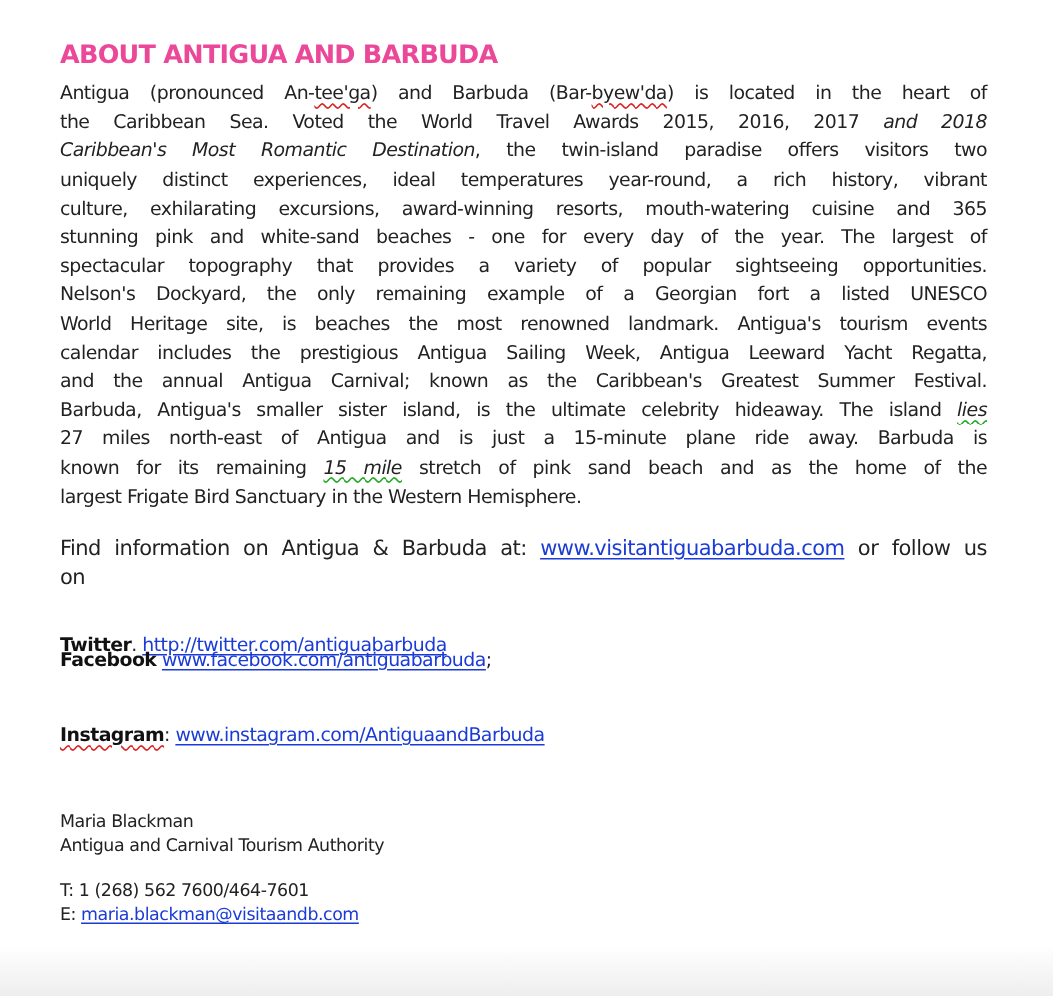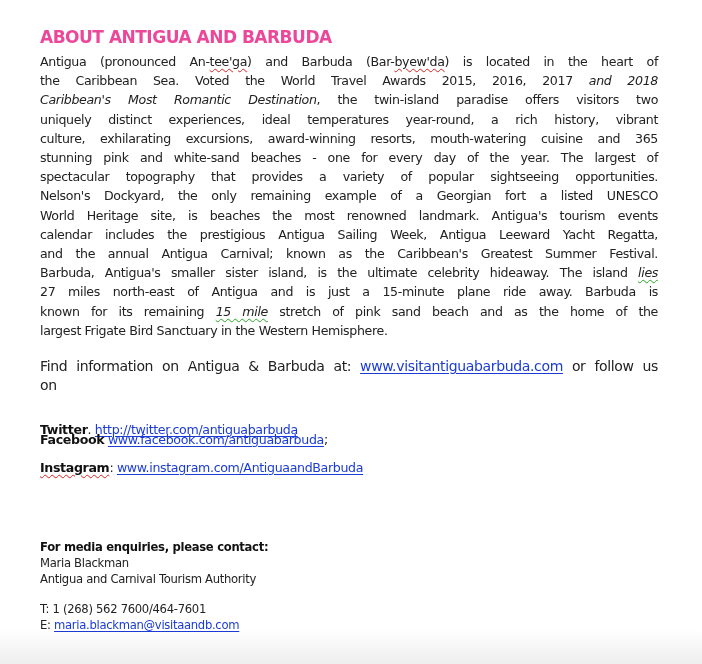--- a/index.html
+++ b/index.html
@@ -62,25 +62,24 @@
     <span class="ln1"><span>Find information on Antigua &amp; Barbuda at: </span><a class="link">www.visitantiguabarbuda.com</a><span> or follow us</span></span>
     <span>on</span>
   </div>
 
   <div class="social" style="top:422px">
     <b>Twitter</b><span style="white-space:pre">. </span><a class="link">http://twitter.com/antiguabarbuda</a>
   </div>
   <div class="social" style="top:432px">
     <b>Facebook</b><span style="white-space:pre"> </span><a class="link">www.facebook.com/antiguabarbuda</a><span>;</span>
   </div>
-  <div class="social" style="top:460px">
+  <div class="social" style="top:482px">
     <b class="sq-red">Instagram</b><span style="white-space:pre">: </span><a class="link">www.instagram.com/AntiguaandBarbuda</a>
   </div>
 
   <div class="contact">
-    <div><b>For media enquiries, please contact:</b></div>
     <div>Maria Blackman</div>
     <div>Antigua and Carnival Tourism Authority</div>
     <div class="gap"></div>
     <div>T: 1 (268) 562 7600/464-7601</div>
     <div><span style="white-space:pre">E: </span><a class="link">maria.blackman@visitaandb.com</a></div>
   </div>
 </div>
 
 </body></html>

